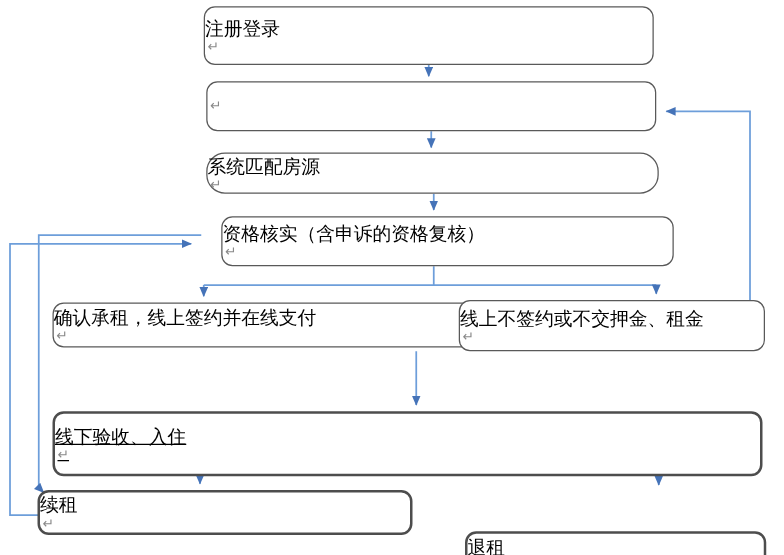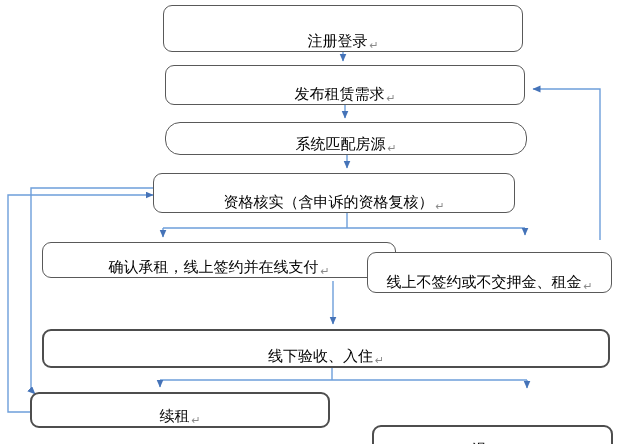--- a/index.html
+++ b/index.html
@@ -20,26 +20,27 @@
     left: 0; top: 0;
     width: 627px; height: 444px;
   }
   .node {
     position: absolute;
     box-sizing: border-box;
     background: #ffffff;
     border: 1.4px solid #595959;
     border-radius: 9px;
     display: flex;
-    align-items: flex-end;
+    align-items: flex-start;
     justify-content: center;
     font-size: 15px;
     color: #000000;
     white-space: nowrap;
     z-index: 2;
+    flex-direction: column;
   }
   .node.thick { border-width: 2px; border-color: #4d4d4d; }
   .pmark {
     color: #8a8a8a;
     font-size: 11px;
     margin-left: 2px;
     line-height: 1;
   }
 </style>
 </head>
@@ -76,45 +77,44 @@
       <path d="M161,188 L31,188 L31,390 L35,394" marker-end="url(#arr)"></path>
     </g>
   </svg>
 
   <div class="node" style="left:163px; top:5px;  width:360px; height:47px;">
     <span>注册登录</span>
       <span class="pmark">↵</span>
   </div>
 
   <div class="node" style="left:165px; top:65px; width:360px; height:40px;">
-    <span>发布租赁需求</span>
       <span class="pmark">↵</span>
   </div>
 
   <div class="node" style="left:165px; top:122px; width:362px; height:33px;border-radius:15px;">
     <span>系统匹配房源</span>
       <span class="pmark">↵</span>
   </div>
 
-  <div class="node" style="left:153px; top:173px; width:362px; height:40px;">
+  <div class="node" style="left:177px; top:173px; width:362px; height:40px;">
     <span>资格核实（含申诉的资格复核）</span>
       <span class="pmark">↵</span>
   </div>
 
   <div class="node" style="left:42px; top:242px; width:354px; height:36px;">
     <span>确认承租，线上签约并在线支付</span>
       <span class="pmark">↵</span>
   </div>
 
-  <div class="node" style="left:367px; top:240px; width:245px; height:41px;margin-top:12px;">
+  <div class="node" style="left:367px; top:240px; width:245px; height:41px;">
     <span>线上不签约或不交押金、租金</span>
       <span class="pmark">↵</span>
   </div>
 
-  <div class="node thick" style="left:42px; top:329px; width:568px; height:39px;">
+  <div class="node thick" style="left:42px; top:329px; width:568px; height:52px;text-decoration:underline;">
     <span>线下验收、入住</span>
       <span class="pmark">↵</span>
   </div>
 
   <div class="node thick" style="left:30px; top:392px; width:300px; height:36px;">
     <span>续租</span>
       <span class="pmark">↵</span>
   </div>
 
   <div class="node thick" style="left:372px; top:393px; width:241px; height:37px;margin-top:32px;">

